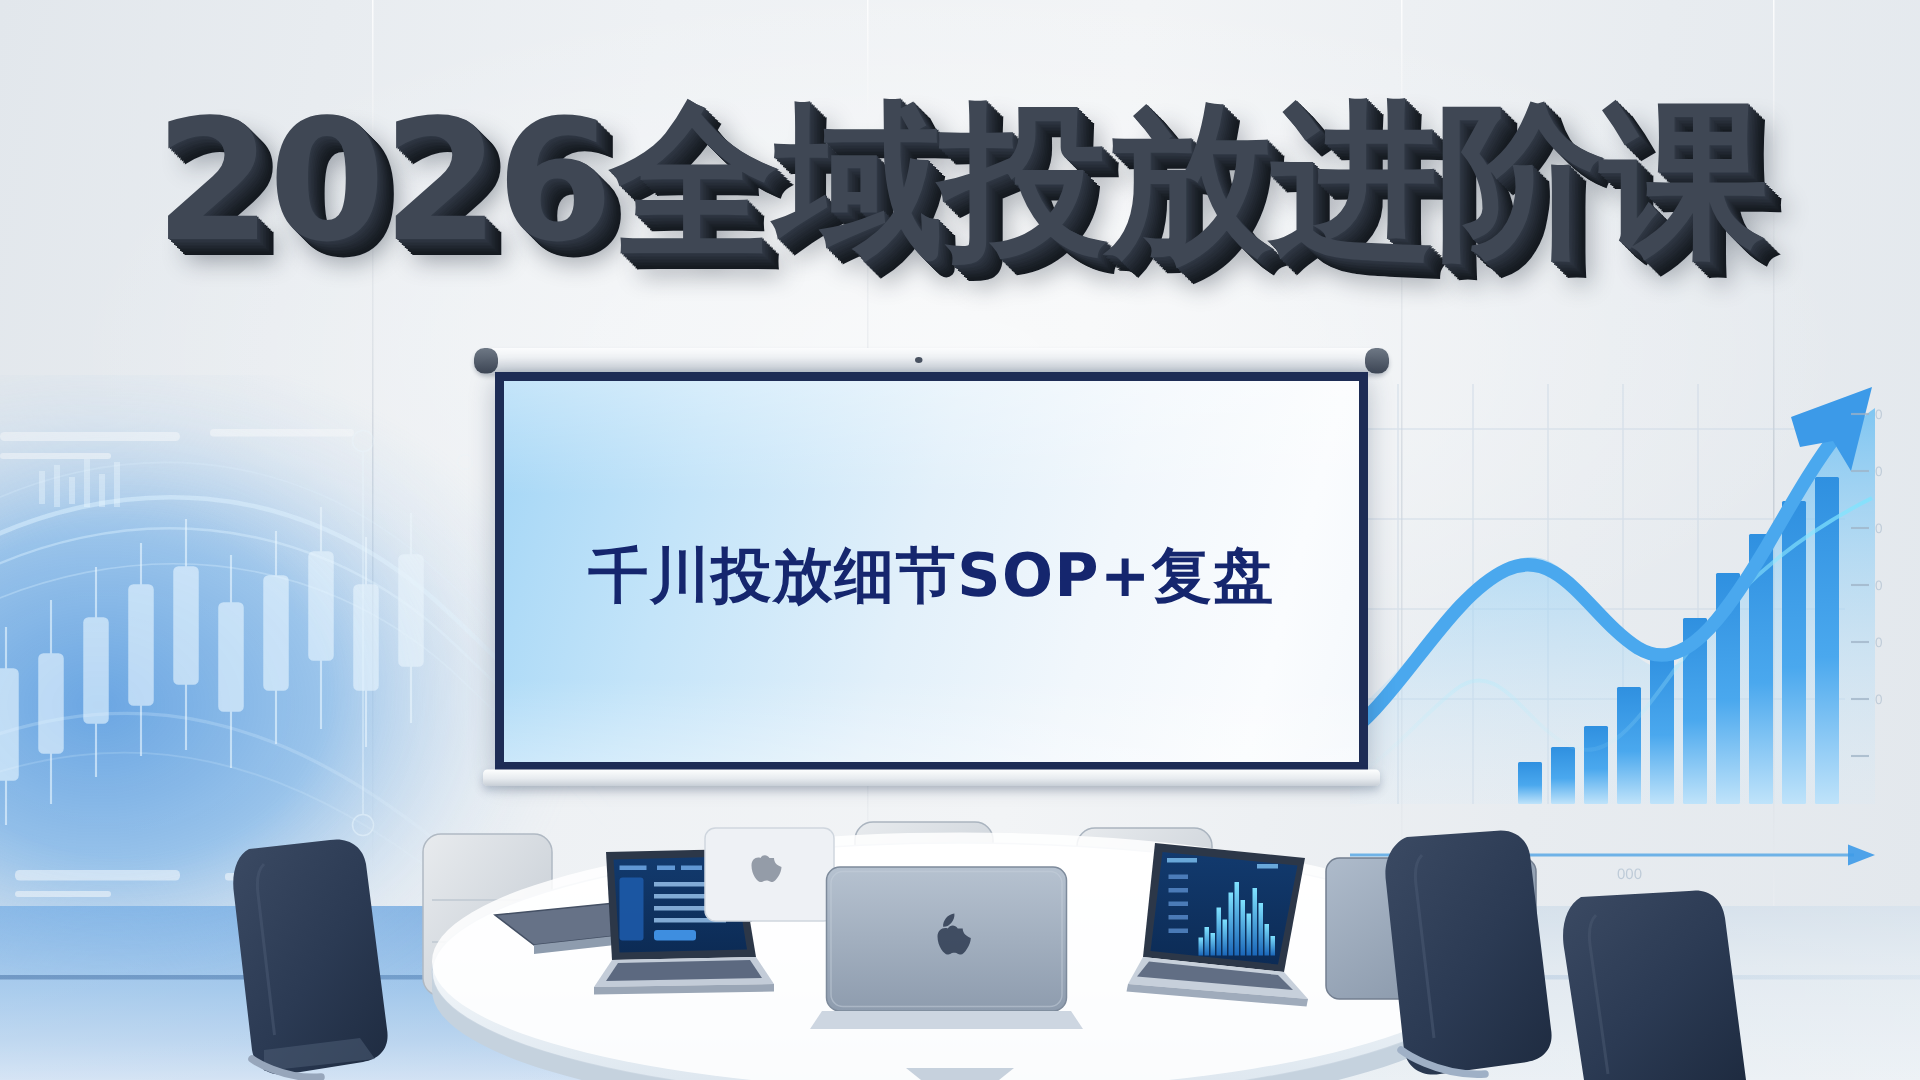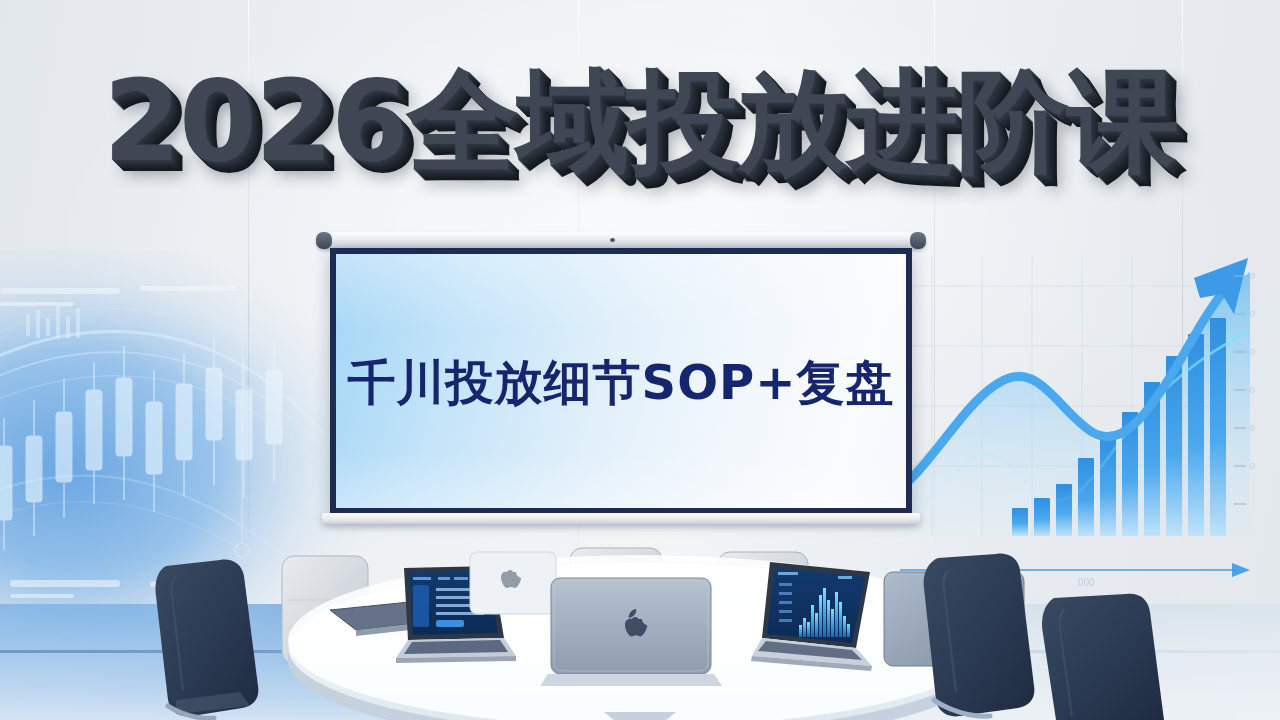--- a/index.html
+++ b/index.html
@@ -87,21 +87,21 @@
     background:linear-gradient(105deg,#a4d6f6 0%,#c3e4f9 22%,#e2f0fa 48%,#f1f7fc 68%,#fafcfe 88%,#f4f8fc 100%);
     display:flex;align-items:center;justify-content:center;
     position:relative;overflow:hidden;
   }
   .screen-face:after{
     content:"";position:absolute;left:0;top:0;right:0;bottom:0;
     background:linear-gradient(to bottom,rgba(255,255,255,.35),rgba(255,255,255,0) 30%,rgba(255,255,255,0) 78%,rgba(255,255,255,.3));
   }
   .screen-title{
     position:relative;z-index:2;
-    font-size:48px;font-weight:bold;color:#15266e;
+    font-size:40px;font-weight:bold;color:#15266e;
     letter-spacing:1px;white-space:nowrap;
     font-family:"DejaVu Sans","Liberation Sans",sans-serif;
     transform:translateY(2px);
   }
   .screen-weight{
     position:absolute;left:12px;top:281px;width:598px;height:11px;border-radius:3px;
     background:linear-gradient(to bottom,#fdfefe,#e7ebef 55%,#c7ced6);
     box-shadow:0 3px 6px rgba(40,60,90,.25);
   }
 

